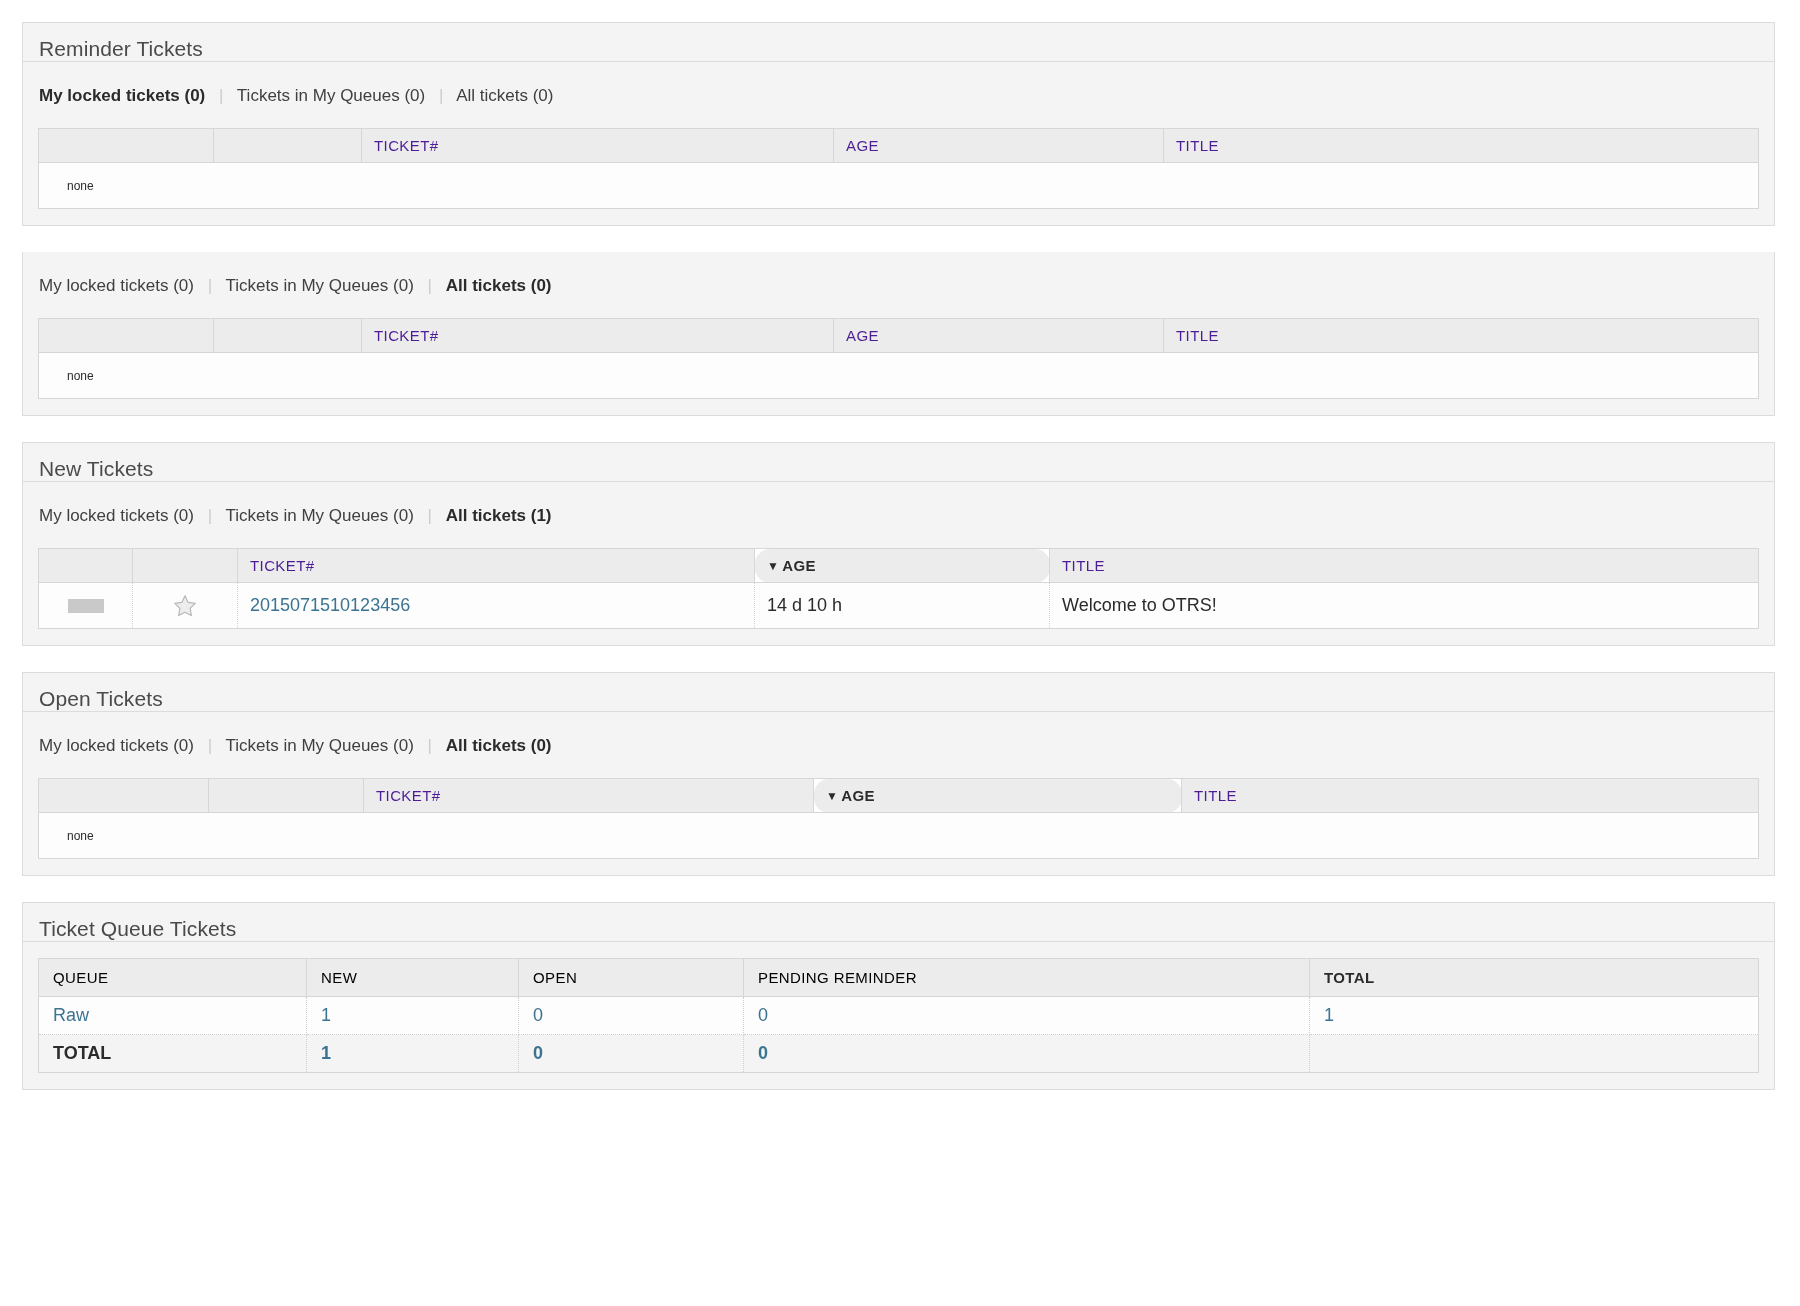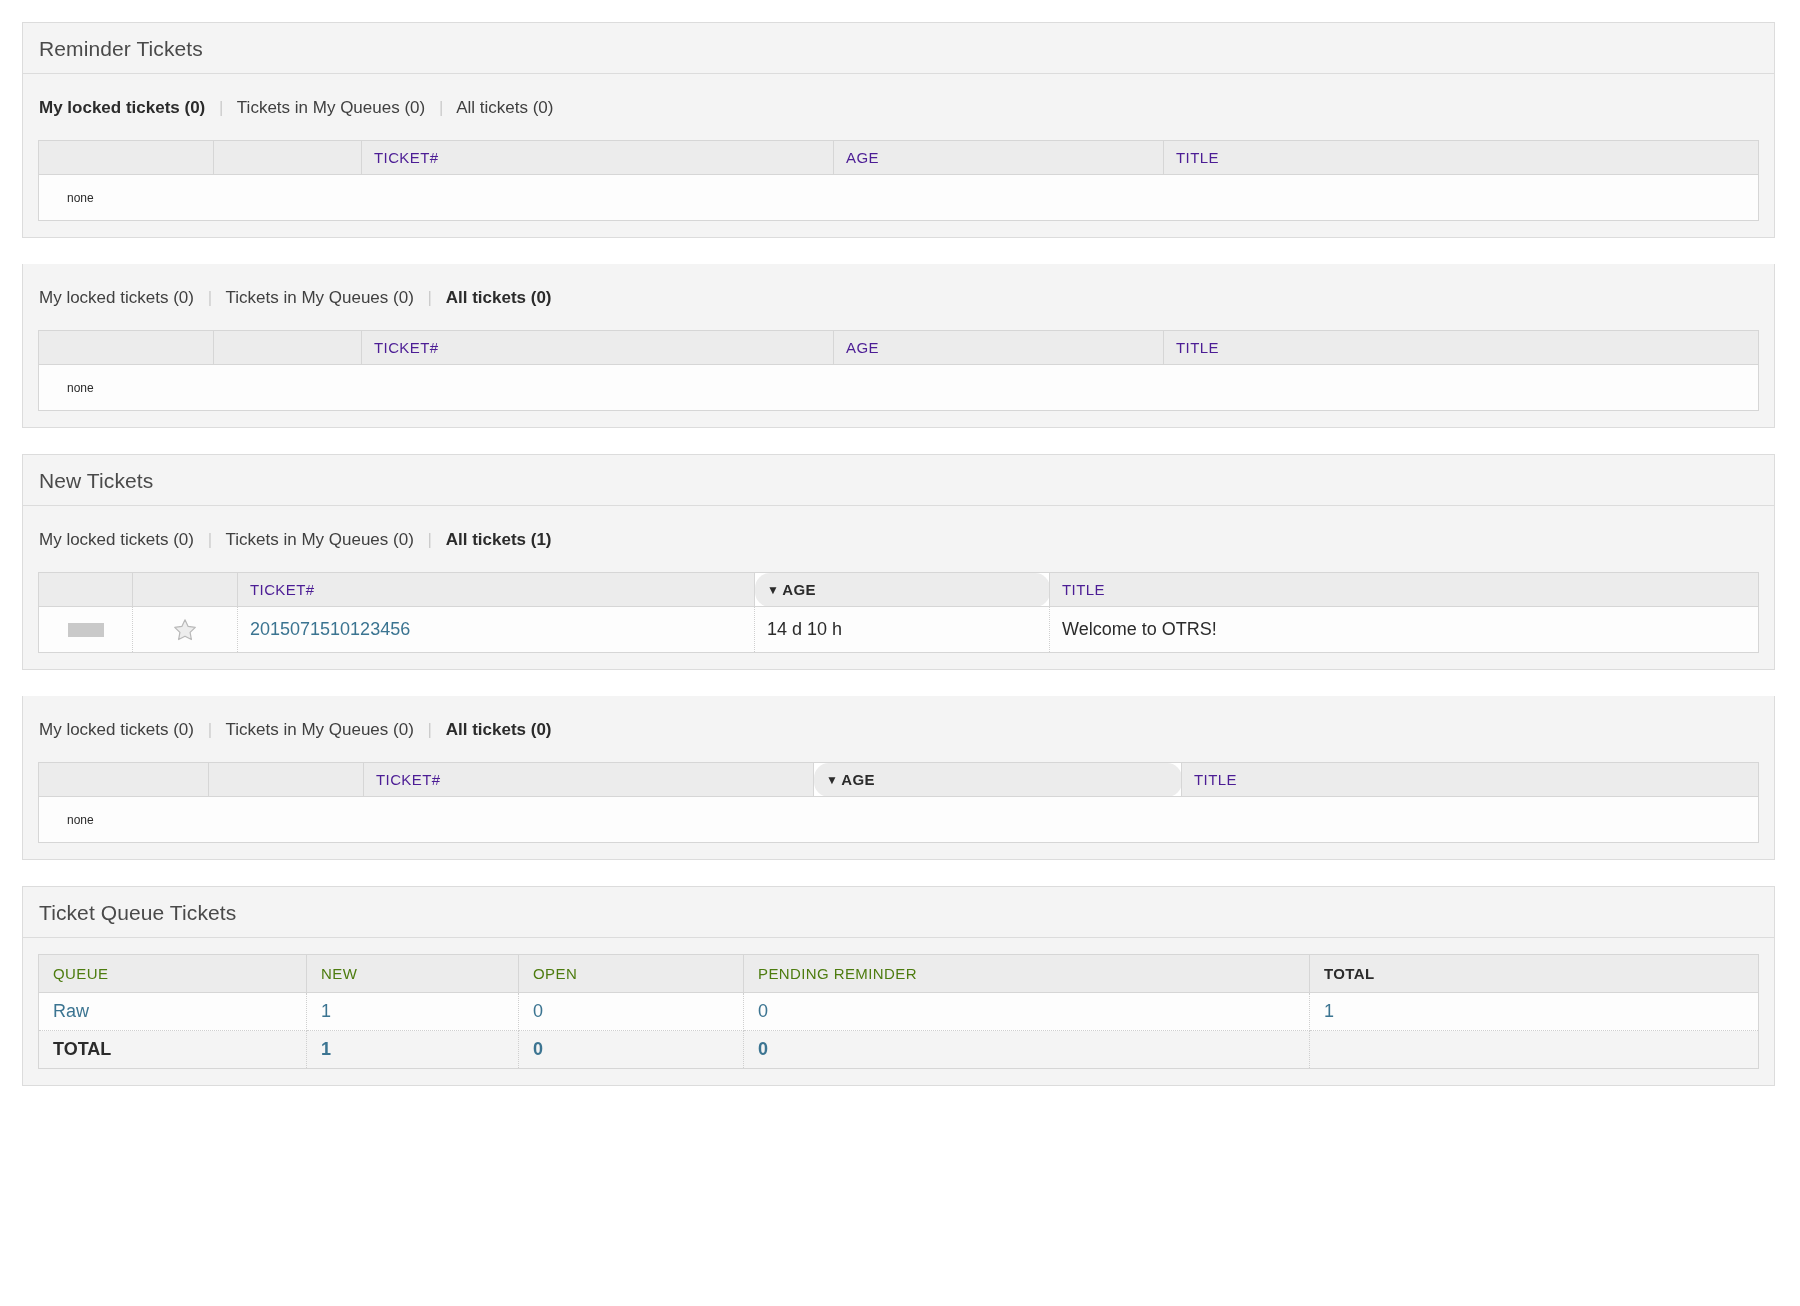--- a/index.html
+++ b/index.html
@@ -25,21 +25,21 @@
   
   .panel {
     background: #f4f4f4;
     border: 1px solid #dcdcdc;
     border-top: none;
     box-sizing: border-box;
     width: 1753px;
     margin-bottom: 26px;
   }
   .panel-header {
-    height: 52px;
+    height: 40px;
     line-height: 52px;
     padding: 0 16px;
     font-size: 21px;
     color: #4a4a4a;
     font-weight: normal;
     background: #f4f4f4;
     border-top: 1px solid #dcdcdc;
     border-bottom: 1px solid #dcdcdc;
     box-sizing: border-box;
     letter-spacing: 0.1px;
@@ -160,21 +160,21 @@
   }
   table.queue thead th {
     background: #ececec;
     border-bottom: 1px solid #d6d6d6;
     border-right: 1px solid #d6d6d6;
     height: 38px;
     padding: 0 14px;
     text-align: left;
     font-size: 15px;
     font-weight: normal;
-    color: #4d7c0f;
+    color: #000000;
     letter-spacing: 0.4px;
     box-sizing: border-box;
     vertical-align: middle;
   }
   table.queue thead th:last-child { border-right: none; }
   table.queue thead th.bold { font-weight: bold; color: #2b2b2b; }
   table.queue tbody td {
     height: 38px;
     padding: 0 14px;
     font-size: 18px;
@@ -315,20 +315,21 @@
             </td>
             <td>14 d 10 h</td>
             <td>Welcome to OTRS!</td>
           </tr>
         </tbody>
       </table>
     </div>
   </div>
 
   <div class="panel">
+    <div class="panel-header">Open Tickets</div>
     <div class="panel-body">
       <div class="filters">
         <span class="f-item">My locked tickets (0)</span>
         <span class="sep">|</span>
         <span class="f-item">Tickets in My Queues (0)</span>
         <span class="sep">|</span>
         <span class="f-item active">All tickets (0)</span>
       </div>
       <table class="tickets">
         <colgroup>

